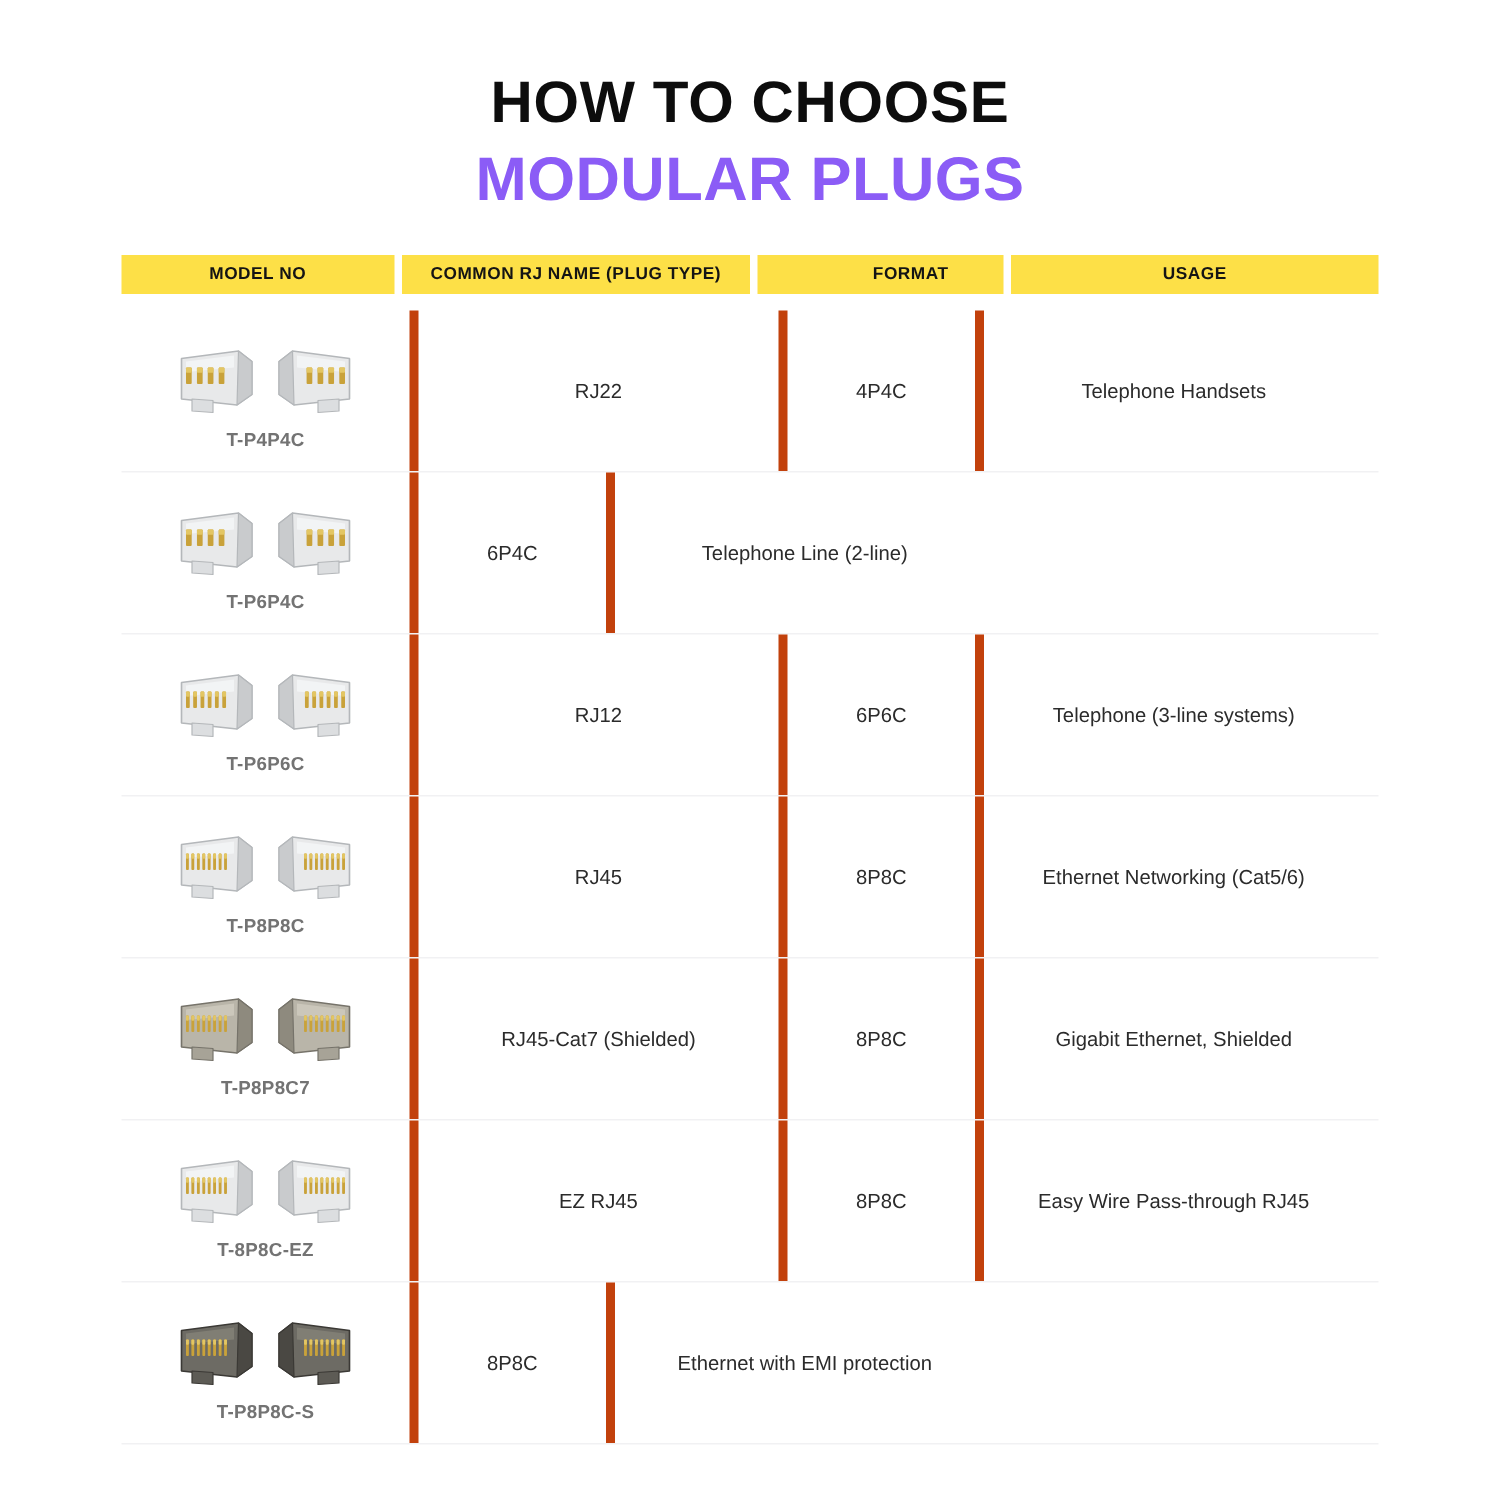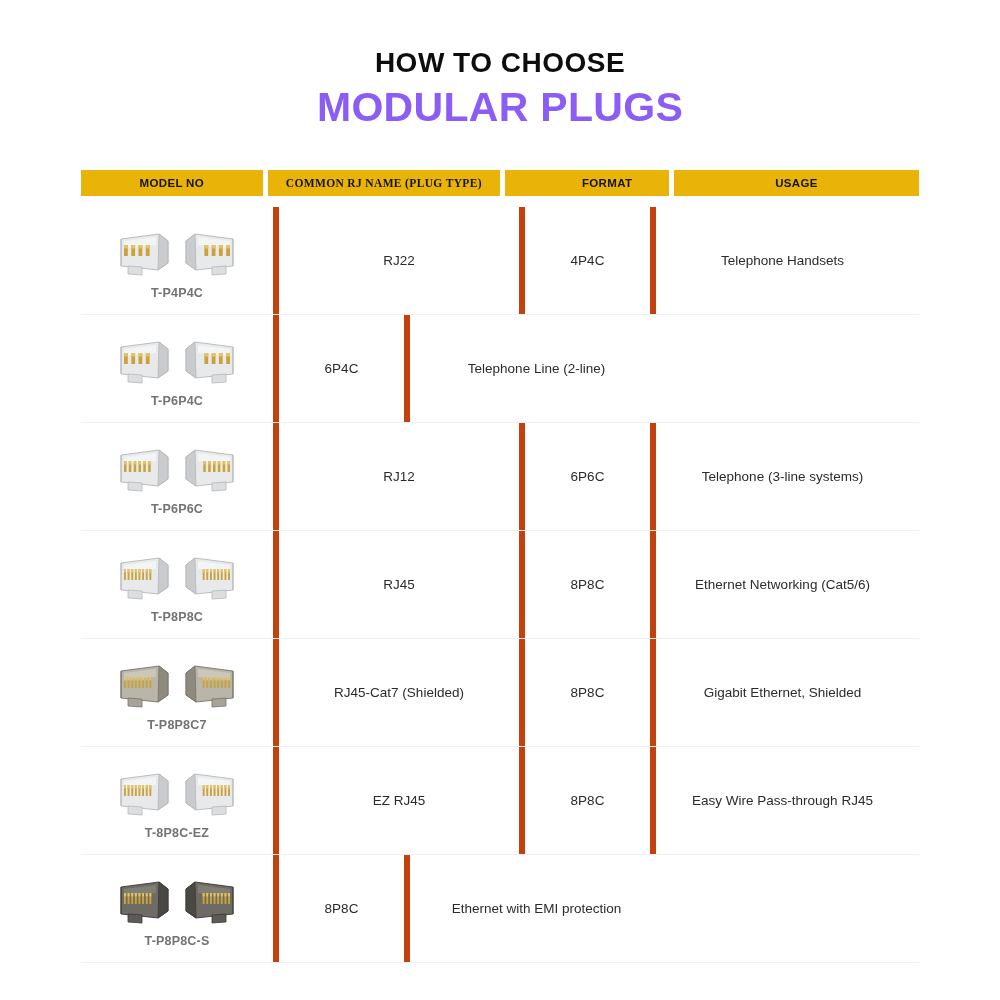--- a/index.html
+++ b/index.html
@@ -15,21 +15,21 @@
     overflow: hidden;
     position: relative;
   }
 
   
   .title-block {
     text-align: center;
     padding-top: 48px;
   }
   .title-line1 {
-    font-size: 28px;
+    font-size: 39px;
     font-weight: 800;
     letter-spacing: 0.5px;
     color: #0d0d0d;
     line-height: 1.1;
     font-stretch: condensed;
   }
   .title-line2 {
     font-size: 41px;
     font-weight: 800;
     letter-spacing: 0.3px;
@@ -45,32 +45,32 @@
     top: 170px;
     width: 838px;
   }
 
   .head-row {
     display: flex;
     gap: 5px;
     height: 26px;
   }
   .head-cell {
-    background: #eab308;
+    background: #fde047;
     display: flex;
     align-items: center;
     justify-content: center;
     font-size: 11.5px;
     font-weight: 700;
     letter-spacing: 0.35px;
     color: #141414;
     text-align: center;
   }
   .c0 { width: 192px; }
-  .c1 { width: 246px; font-family: Liberation Serif, serif; }
+  .c1 { width: 246px; }
   .c2 { width: 131px; padding-left: 40px; }
   .c3 { width: 259px; }
 
   .body-rows {
     margin-top: 11px;
     border-bottom: 1px solid #F1F1F3;
   }
   .row {
     display: flex;
     height: 107px;

